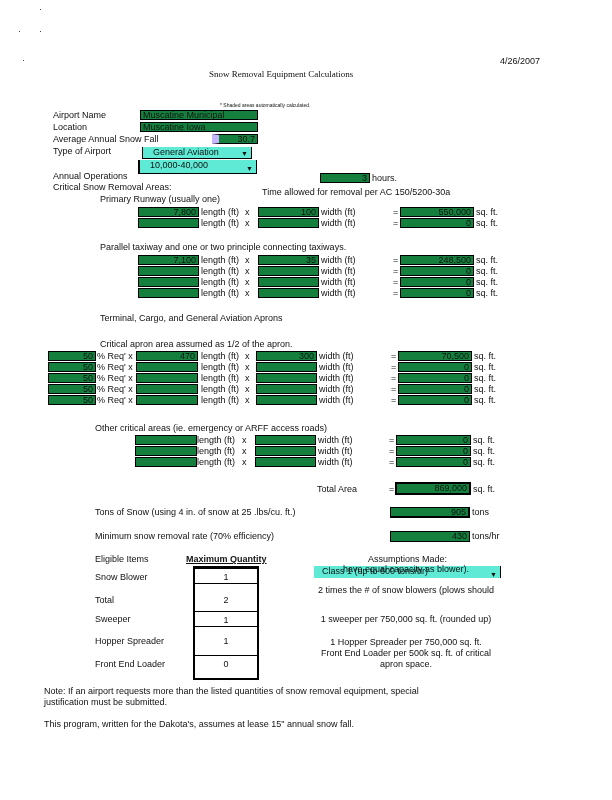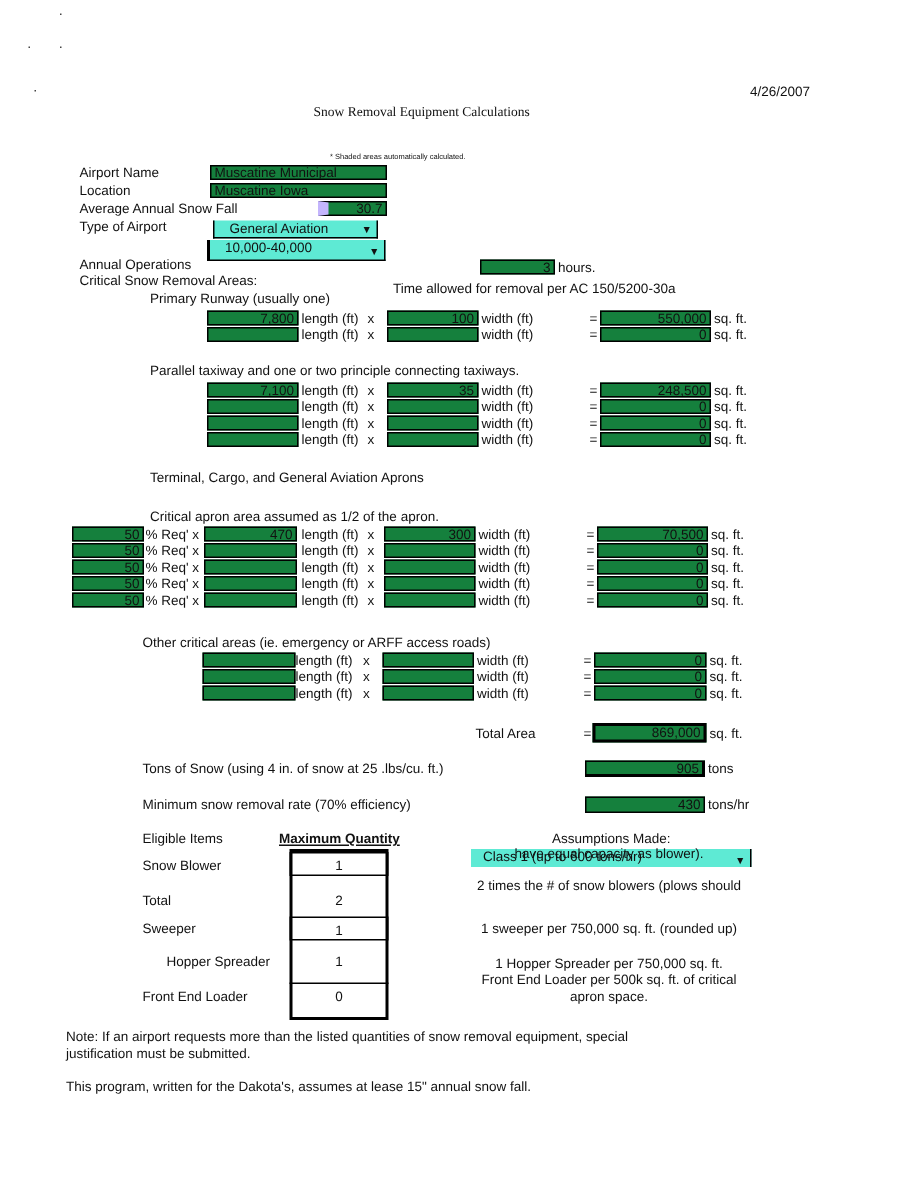--- a/index.html
+++ b/index.html
@@ -235,21 +235,21 @@
 <div class="lbl" style="left:368px;top:554px;">Assumptions Made:</div>
 
 <div style="position:absolute;left:193px;top:566px;width:66px;height:114px;border:2px solid #000;box-sizing:border-box;"></div>
 
 <div class="lbl" style="left:95px;top:572px;">Snow Blower</div>
 <div class="qty" style="top:568px;">1</div>
 <div class="lbl" style="left:95px;top:595px;">Total</div>
 <div class="qty" style="top:592px;border:none;">2</div>
 <div class="lbl" style="left:95px;top:614px;">Sweeper</div>
 <div class="qty" style="top:611px;">1</div>
-<div class="lbl" style="left:95px;top:636px;margin-left:16px;">Hopper Spreader</div>
+<div class="lbl" style="left:95px;top:636px;">Hopper Spreader</div>
 <div class="qty" style="top:633px;border:none;">1</div>
 <div class="lbl" style="left:95px;top:659px;">Front End Loader</div>
 <div class="qty" style="top:655px;border-left:none;border-right:none;border-bottom:none;">0</div>
 
 <div class="dd" style="left:314px;top:566px;width:187px;border:none;border-right:1px solid #000;padding-left:8px;">
   <span>Class 1 (up to 600 tons/hr)</span>
   <span class="arrow" style="top:3px;">▼</span>
 </div>
 
 <div class="lbl center" style="left:300px;top:585px;width:212px;">2 times the # of snow blowers (plows should</div>

